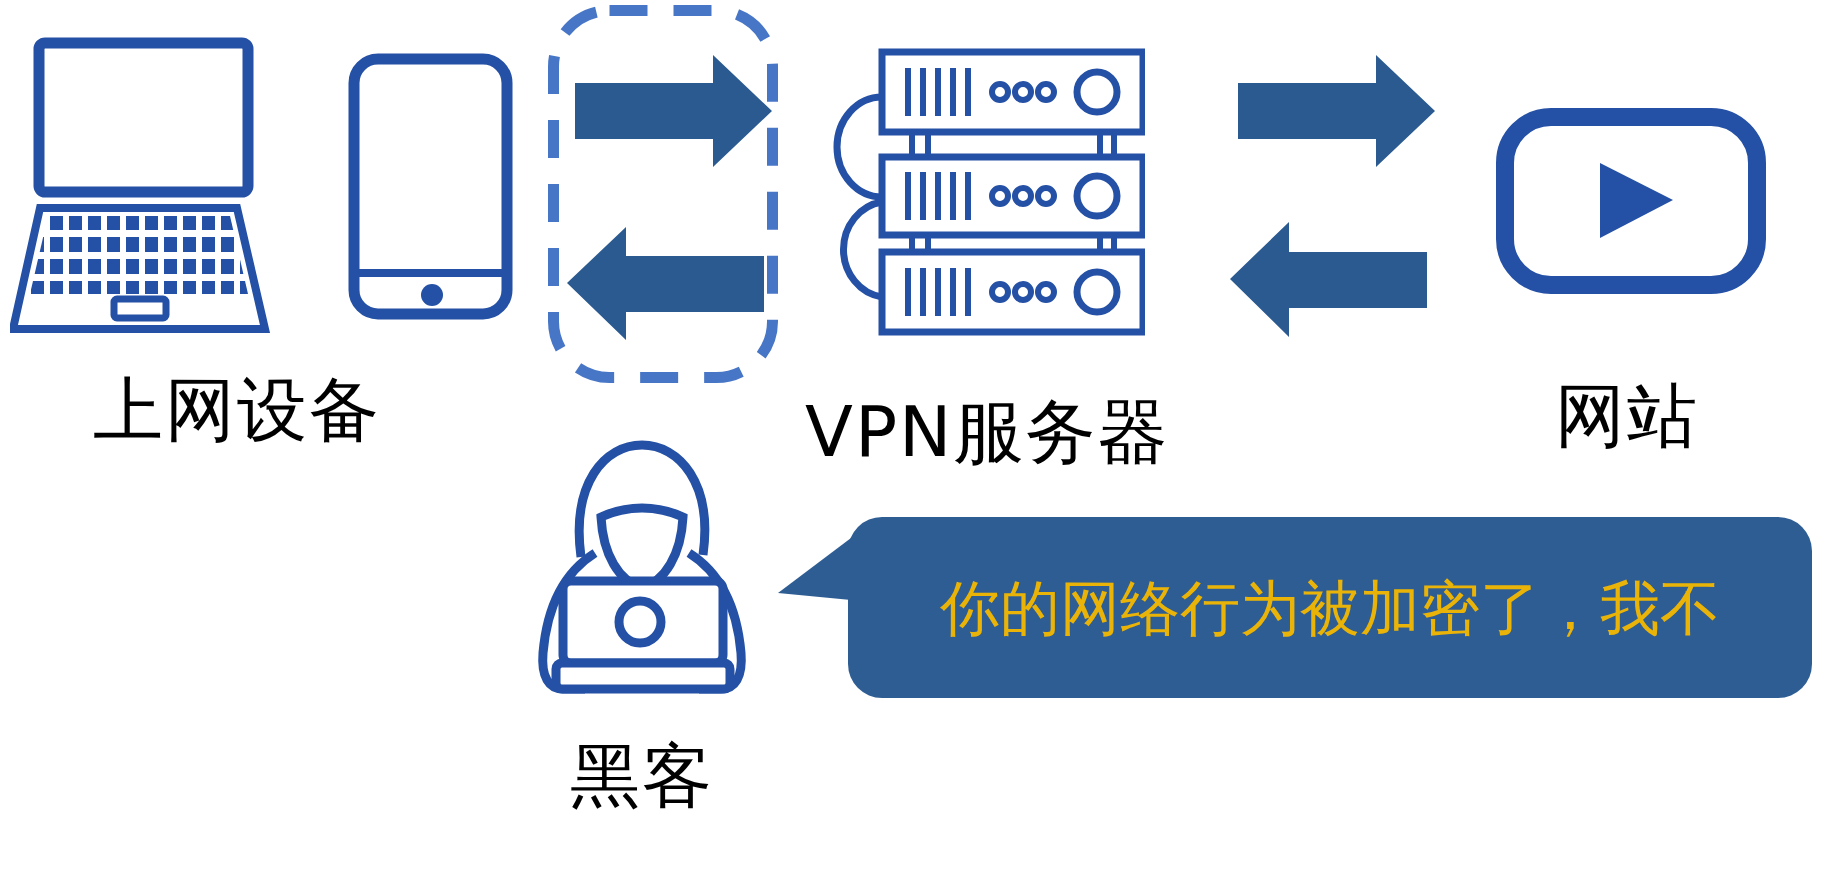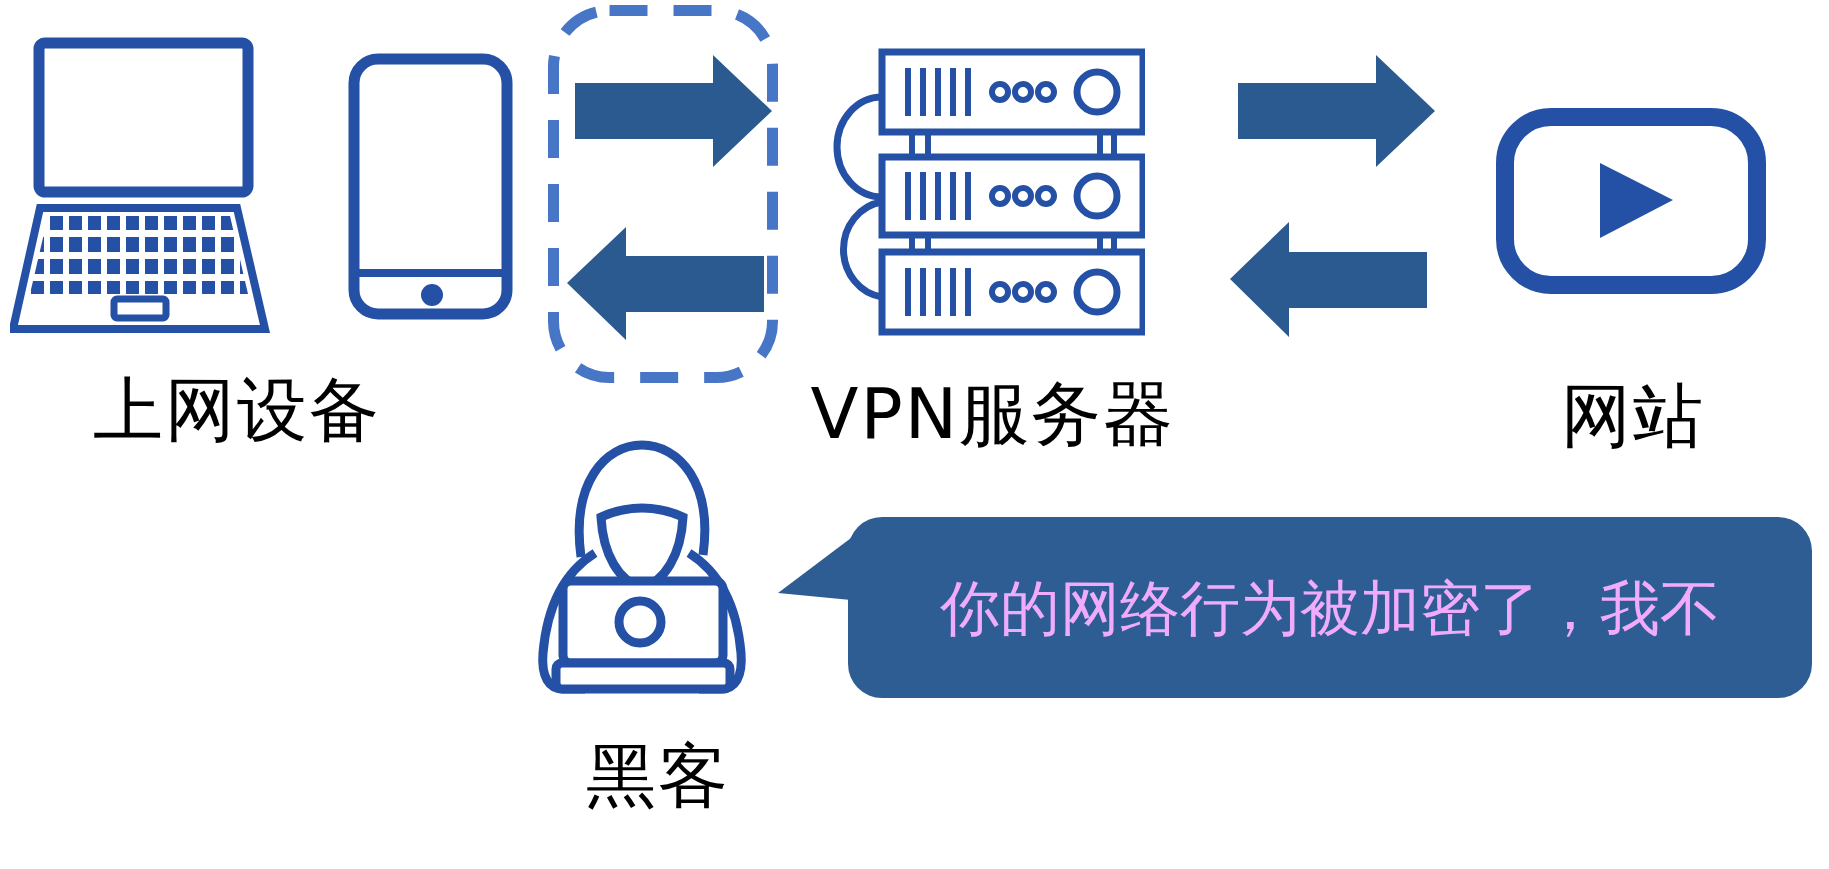--- a/index.html
+++ b/index.html
@@ -3,24 +3,24 @@
 <meta charset="utf-8">
 <style>
   html,body{margin:0;padding:0;background:#ffffff;}
   #stage{
     position:relative;width:1829px;height:869px;background:#ffffff;
     font-family:"DejaVu Sans","Liberation Sans",sans-serif;overflow:hidden;
   }
   .abs{position:absolute;}
   .label{
     color:#000000;font-size:70px;line-height:1.05;white-space:nowrap;
-    text-align:right;letter-spacing:2px;
+    text-align:left;letter-spacing:2px;
   }
   .bubble{
-    background:#2E5D94;border-radius:34px;color:#f0abfc;
+    background:#2E5D94;border-radius:34px;color:#eab308;
     display:flex;flex-direction:column;justify-content:center;align-items:center;
     font-size:60px;line-height:1.2;text-align:center;white-space:nowrap;
   }
   svg{display:block;}
 </style>
 </head>
 <body>
 
 <div id="stage">
 
@@ -139,19 +139,19 @@
   <svg class="abs" style="left:773px;top:532px" width="80" height="75" viewBox="0 0 80 75">
     <polygon points="78,6 5,61 78,68" fill="#2E5D94"></polygon>
   </svg>
 
   <div class="abs bubble" style="left:848px;top:517px;width:964px;height:181px">
     <div>你的网络行为被加密了，我不</div>
   </div>
 
   <div class="abs label" style="left:93px;top:374px;width:268px">上网设备</div>
 
-  <div class="abs label" style="left:805px;top:378px;width:370px">VPN服务器</div>
+  <div class="abs label" style="left:805px;top:396px;width:370px">VPN服务器</div>
 
   <div class="abs label" style="left:1555px;top:380px;width:150px">网站</div>
 
   <div class="abs label" style="left:570px;top:740px;width:160px">黑客</div>
 
 </div>
 
 </body></html>

